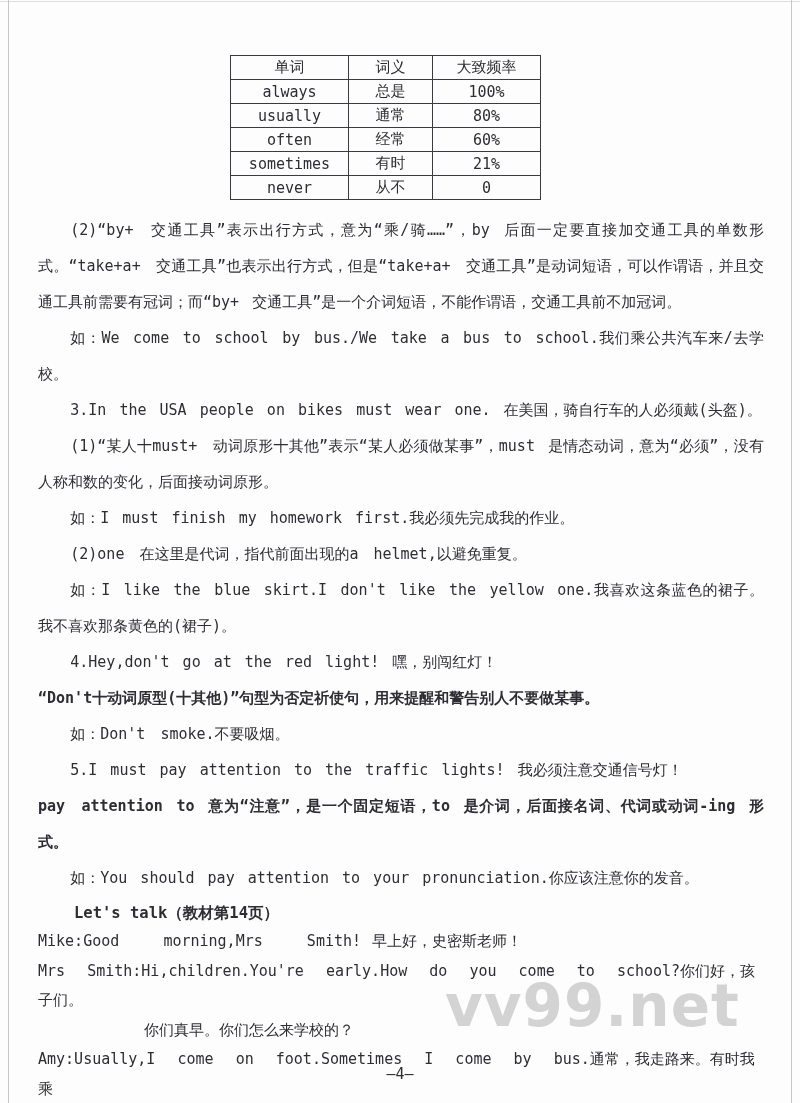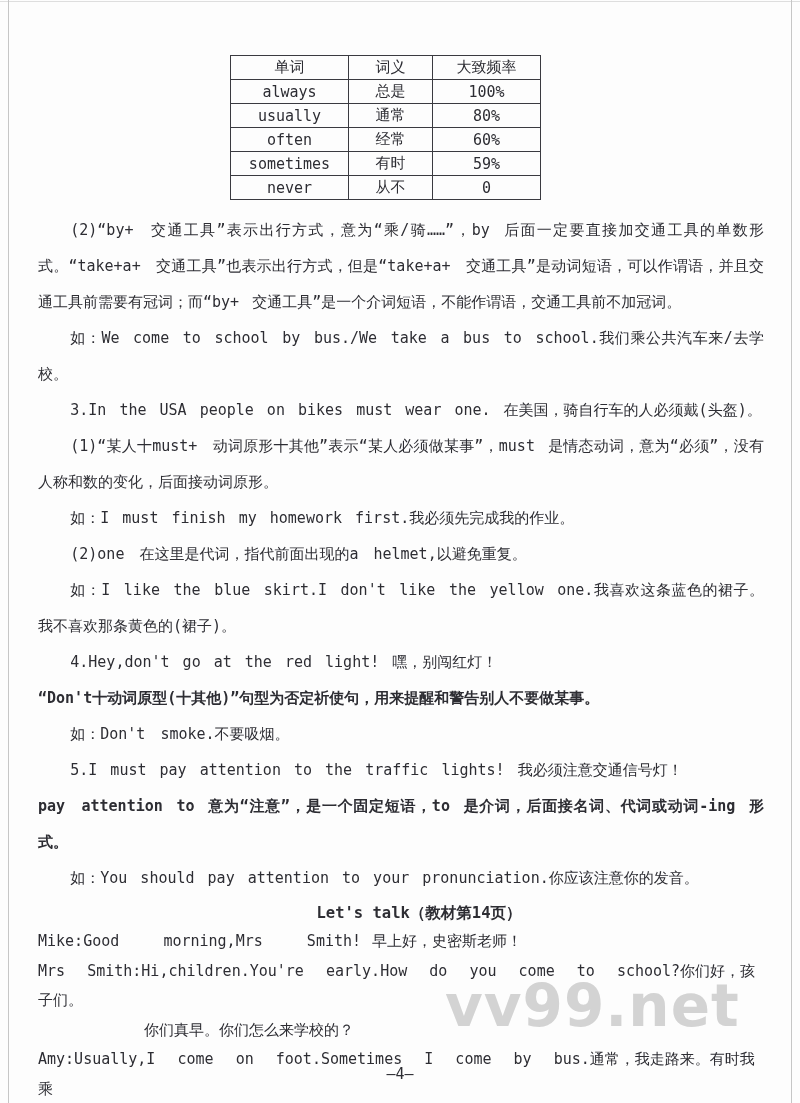--- a/index.html
+++ b/index.html
@@ -36,21 +36,21 @@
   .para.noindent { text-indent:0;font-weight:bold; }
 
   .section-title-wrap { margin-top:16px; }
   .section-title {
     display:inline-block;
     font-size:19px; font-weight:bold; letter-spacing:3px;
     border-bottom:2px solid #2d2d33; padding-bottom:3px;
   }
 
   .part-title { margin:26px 0 0 36px; font-size:17px; font-weight:bold; }
-  .lets-talk  { margin:7px 0 3px 36px; font-size:15.5px; font-weight:bold;text-align:center; }
+  .lets-talk  { margin:7px 0 3px 36px; font-size:15.5px; font-weight:bold; }
 
   .dialogue { margin-top:3px; }
   .dline {
     font-size:15px; line-height:29.5px;
     white-space:pre-wrap; word-spacing:2px;
   }
   .cont-a { padding-left:72px; }
   .cont-b { padding-left:106px; }
 
   .watermark {
@@ -95,21 +95,21 @@
           <td>80%</td>
         </tr>
         <tr>
           <td>often</td>
           <td>经常</td>
           <td>60%</td>
         </tr>
         <tr>
           <td>sometimes</td>
           <td>有时</td>
-          <td>59%</td>
+          <td>21%</td>
         </tr>
         <tr>
           <td>never</td>
           <td>从不</td>
           <td>0</td>
         </tr>
       </tbody>
     </table>
 
     <p class="para">(2)“by+　交通工具”表示出行方式，意为“乘/骑……”，by 后面一定要直接加交通工具的单数形式。“take+a+　交通工具”也表示出行方式，但是“take+a+　交通工具”是动词短语，可以作谓语，并且交通工具前需要有冠词；而“by+ 交通工具”是一个介词短语，不能作谓语，交通工具前不加冠词。</p>

